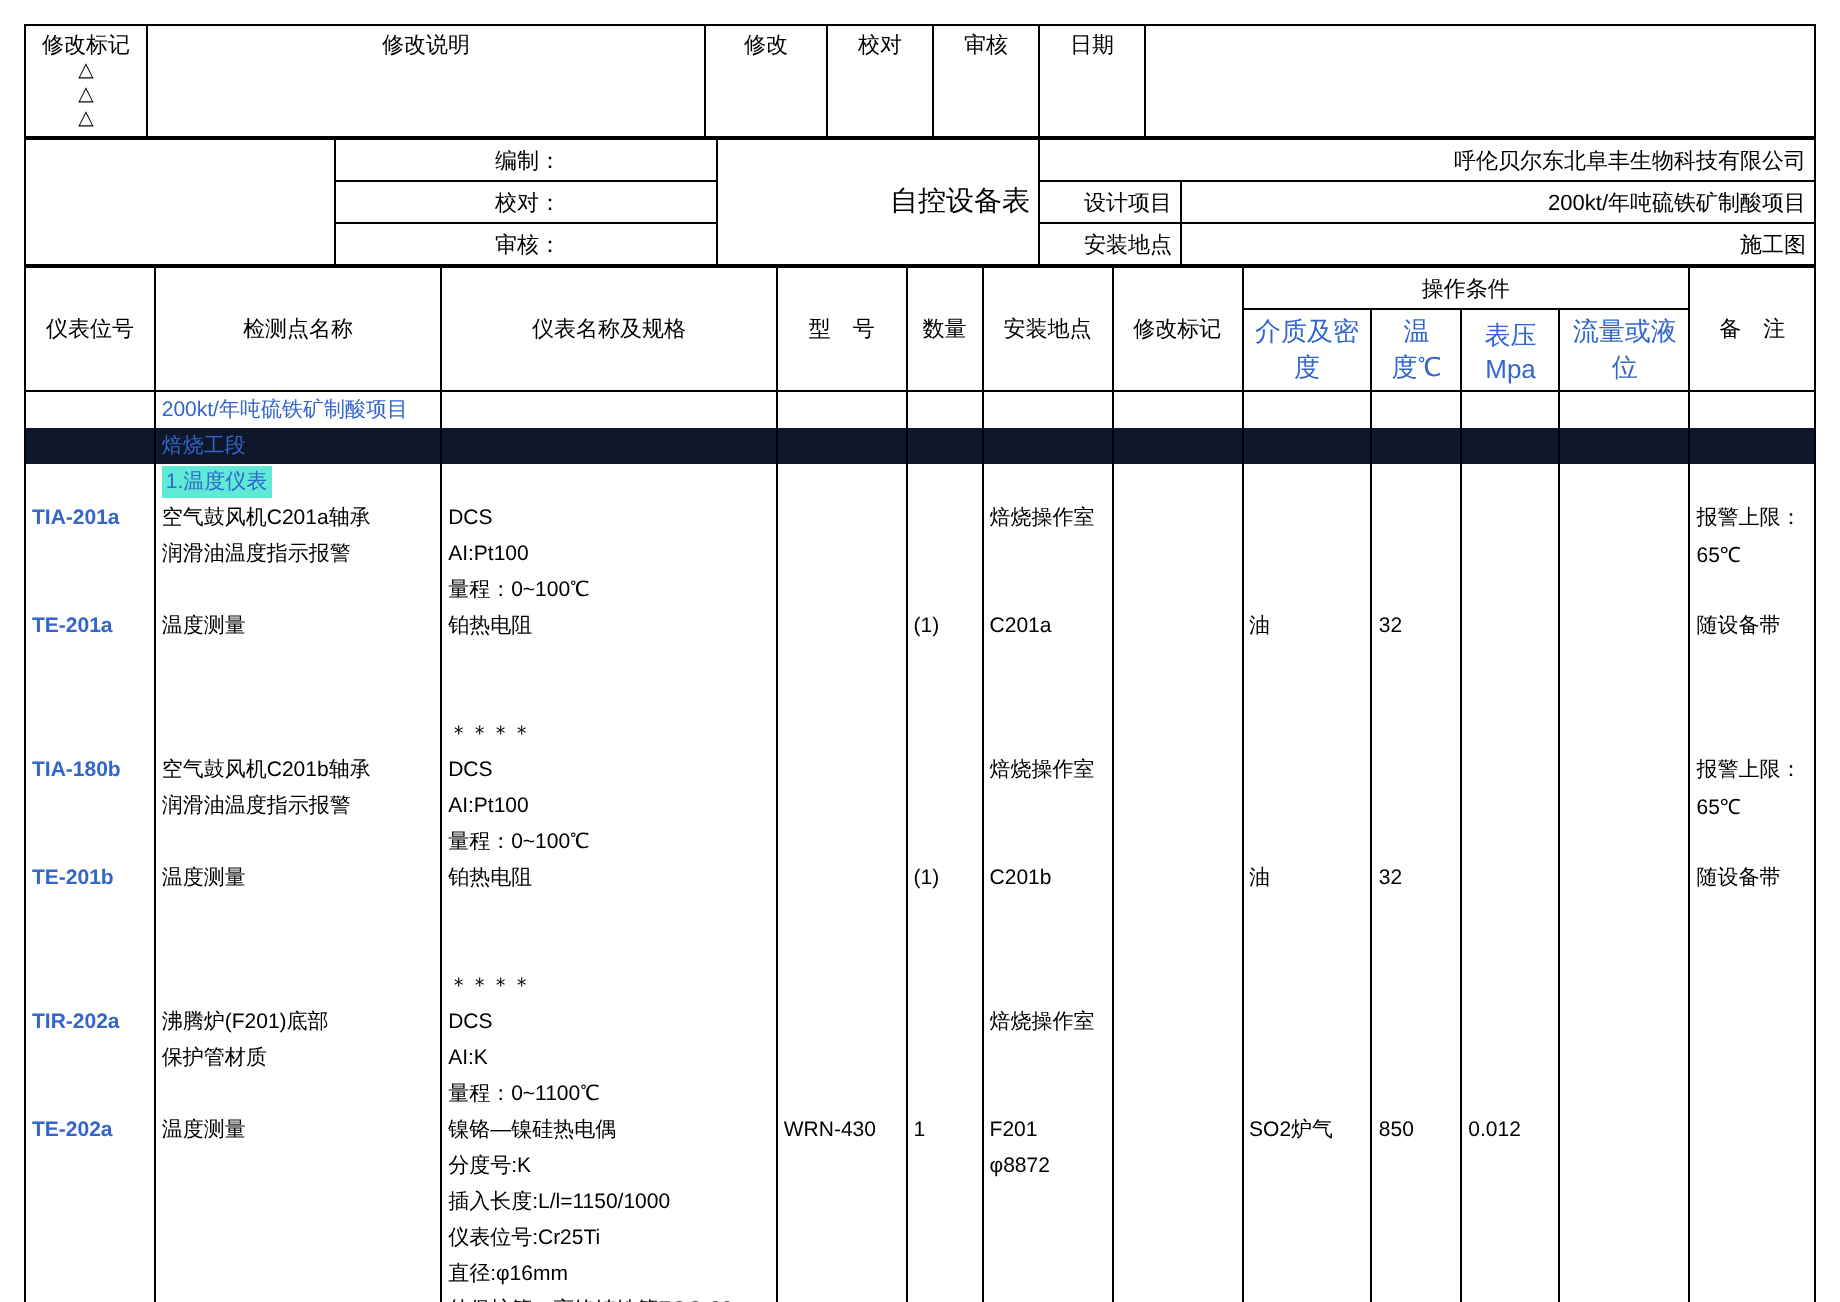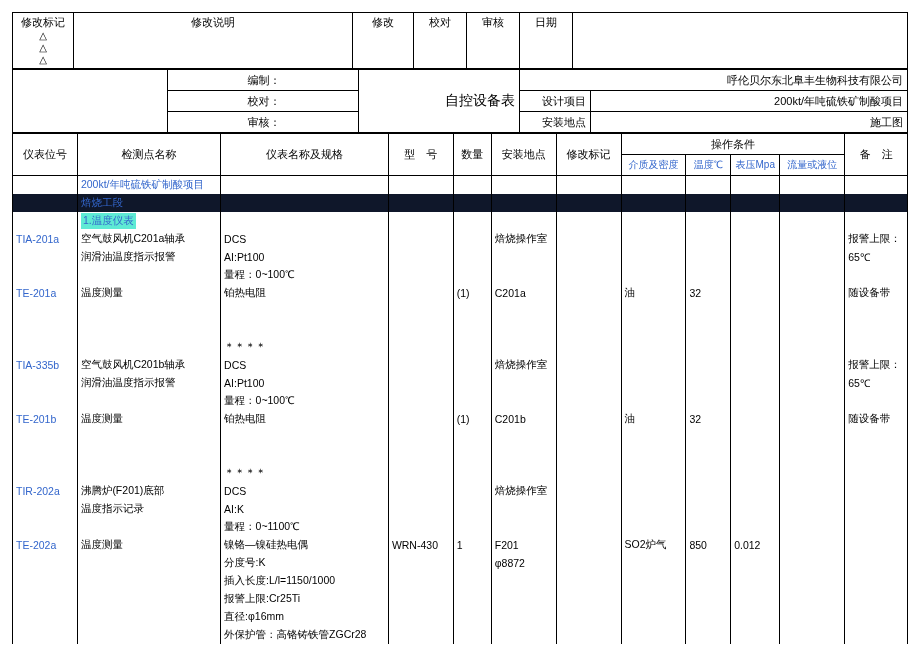--- a/index.html
+++ b/index.html
@@ -41,23 +41,23 @@
     height: 16px;
     font-size: 10.5px;
   }
   .main-table tr.data-row td {
     border-left: 1px solid #000;
     border-right: 1px solid #000;
   }
   .subhead td { color: #3366cc; font-size: 10.5px; }
   .hl-cyan td { background: #0f172a; }
   .hl-orange { background: #5eead4; display: inline-block; padding: 1px 2px; }
-  .small-blue { color: #3366cc; font-size: 10px; }
+  .small-blue { color: #3366cc; font-size: 10px; font-weight: bold; }
   .op-header th {
-    font-size: 10px;
+    font-size: 13px;
     color: #3366cc;
   }
 </style>
 </head>
 <body>
 
 <div class="page">
 
 <table class="top-table">
   <tbody>
@@ -273,21 +273,21 @@
           <td></td>
           <td></td>
           <td></td>
           <td></td>
           <td></td>
           <td></td>
           <td></td>
         </tr>
 
     <tr class="data-row">
-      <td class="small-blue">TIA-335b</td>
+      <td class="small-blue">TIA-180b</td>
       <td>空气鼓风机C201b轴承</td>
       <td>DCS</td>
       <td></td>
           <td></td>
       <td>焙烧操作室</td>
       <td></td>
           <td></td>
           <td></td>
           <td></td>
           <td></td>
@@ -388,21 +388,21 @@
       <td>焙烧操作室</td>
       <td></td>
           <td></td>
           <td></td>
           <td></td>
           <td></td>
           <td></td>
     </tr>
     <tr class="data-row">
       <td></td>
-      <td>温度指示记录</td>
+      <td>保护管材质</td>
       <td>AI:K</td>
       <td></td>
           <td></td>
           <td></td>
           <td></td>
           <td></td>
           <td></td>
           <td></td>
           <td></td>
           <td></td>
@@ -460,21 +460,21 @@
           <td></td>
           <td></td>
           <td></td>
           <td></td>
           <td></td>
           <td></td>
         </tr>
     <tr class="data-row">
           <td></td>
           <td></td>
-          <td>报警上限:Cr25Ti</td>
+          <td>仪表位号:Cr25Ti</td>
           <td></td>
           <td></td>
           <td></td>
           <td></td>
           <td></td>
           <td></td>
           <td></td>
           <td></td>
           <td></td>
         </tr>

